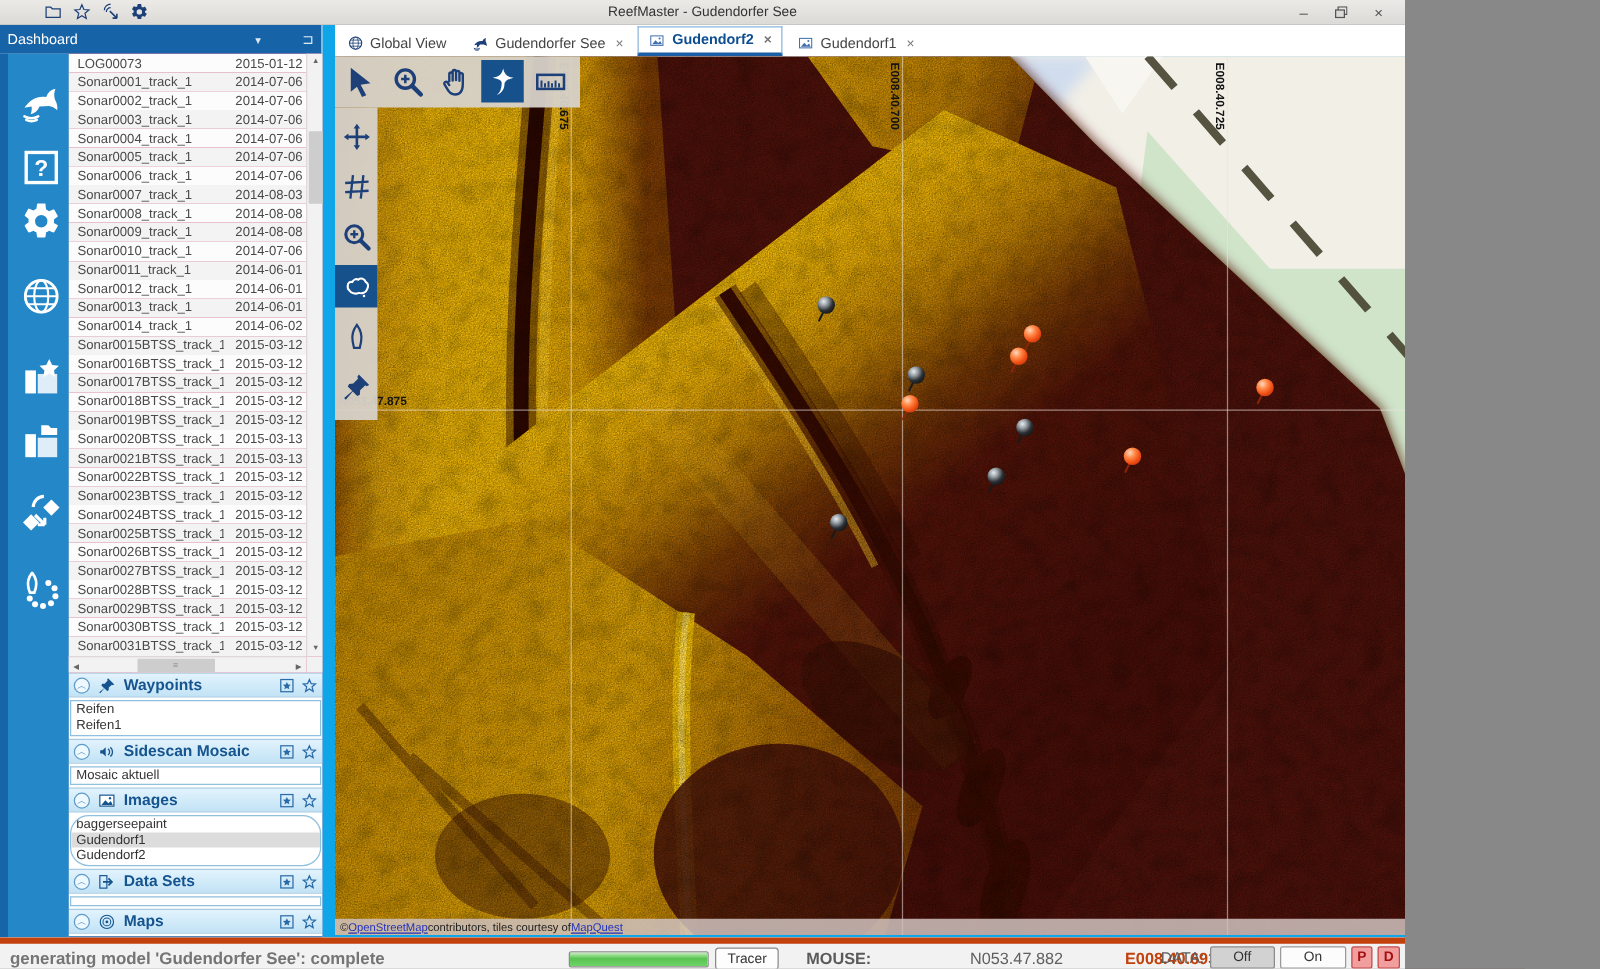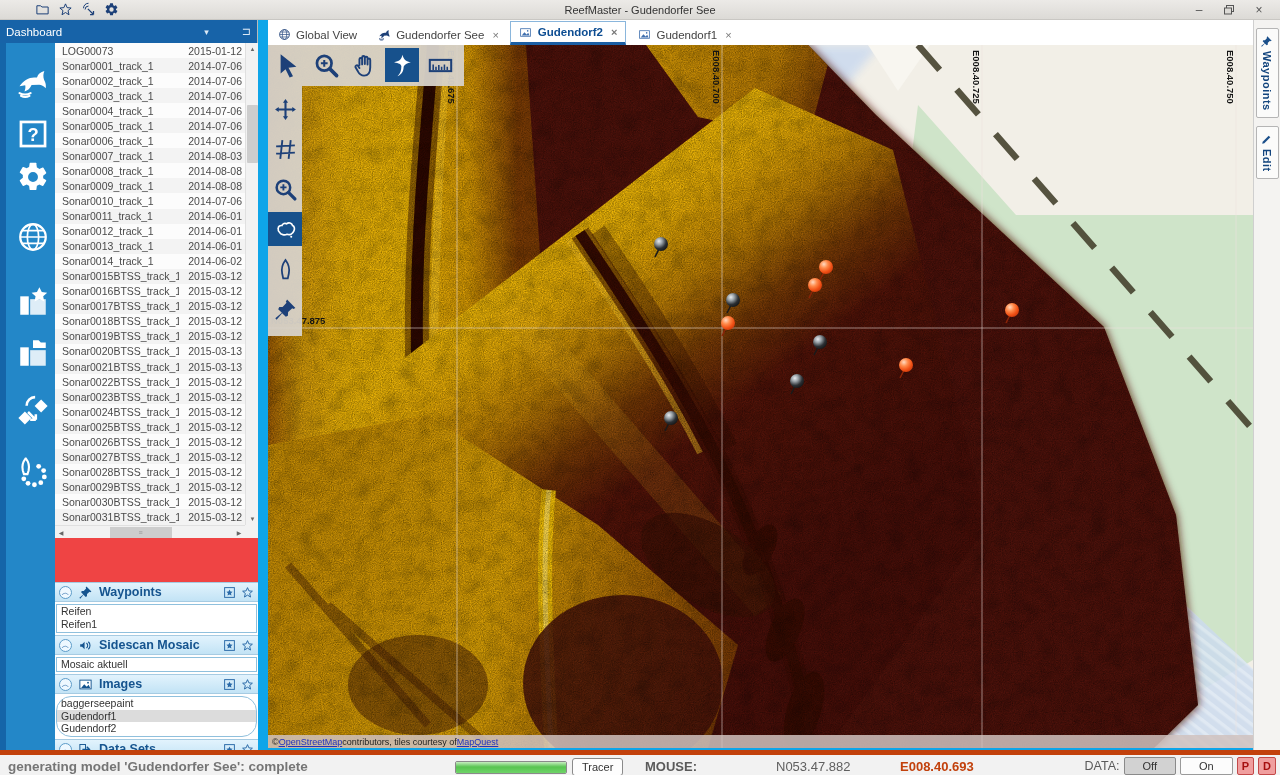--- a/index.html
+++ b/index.html
@@ -1,37 +1,37 @@
 <!DOCTYPE html>
 <html><head>
 <meta charset="utf-8">
 <style>
   html,body{margin:0;padding:0;background:#888;}
   *{box-sizing:border-box;font-family:"Liberation Sans", sans-serif;}
-  #app{position:relative;width:1280px;height:775px;background:#fff;overflow:hidden;}
+  #app{position:relative;width:1124px;height:775px;background:#fff;overflow:hidden;}
 
   
   .titlebar{position:relative;height:20px;background:linear-gradient(#eceae7,#dcdad6);border-bottom:1px solid #c9c7c3;display:flex;align-items:center;}
   .tb-icons{display:flex;align-items:center;gap:5px;padding-left:10px;}
   .tb-icons .ticon{display:inline-flex;width:18px;height:16px;align-items:center;justify-content:center;}
   .tb-title{position:absolute;left:0;right:0;text-align:center;font-size:11px;color:#333;pointer-events:none;}
   .win-btns{margin-left:auto;display:flex;align-items:center;gap:4px;padding-right:8px;z-index:2;}
   .win-btn{width:26px;height:15px;display:inline-flex;align-items:center;justify-content:center;color:#555;font-size:12px;line-height:1;}
 
   
   .main{display:flex;height:730px;}
   .sidebar{width:258px;display:flex;flex-direction:column;border-right:1px solid #b9b9b9;background:#fff;}
   .dash-header{height:23px;background:#1763a8;color:#fff;display:flex;align-items:center;font-size:11.5px;padding:0 6px;flex:none;gap:25px;}
   .dash-header .spacer{flex:1;}
   .dash-caret{font-size:9px;margin-right:8px;color:#dce9f5;}
   .dash-pin{color:#dce9f5;font-size:11px;}
   .dash-body{display:flex;flex:1;min-height:0;}
   .icon-strip{width:55px;flex:none;background:linear-gradient(90deg,#1565a8 0 6px,#2387c8 6px);position:relative;}
   .nav-icon{position:absolute;left:14px;width:38px;height:38px;display:flex;align-items:center;justify-content:center;color:#fff;}
-  .dash-content{width:203px;flex:none;display:flex;flex-direction:column;background:#ef4444;gap:44px;}
+  .dash-content{width:203px;flex:none;display:flex;flex-direction:column;background:#be185d;}
 
   
   .tracklist-wrap{position:relative;height:495px;flex:none;}
   .track-rows{height:482px;overflow:hidden;width:190px;}
   .trow{height:15.05px;display:flex;align-items:center;font-size:10.5px;color:#4a4a4a;background:#fcfcfc;}
   .trow.alt{background:#f3f3f3;}
   .trow .tname{flex:1;padding-left:7px;white-space:nowrap;overflow:hidden;}
   .trow .tdate{width:66px;text-align:right;padding-right:3px;white-space:nowrap;overflow:hidden;flex:none;}
   .vscroll{position:absolute;top:0;right:0;width:13px;height:482px;background:#f2f2f2;border-left:1px solid #e0e0e0;}
   .vscroll .arr{position:absolute;left:0;width:13px;height:12px;font-size:6px;color:#666;display:flex;align-items:center;justify-content:center;}

